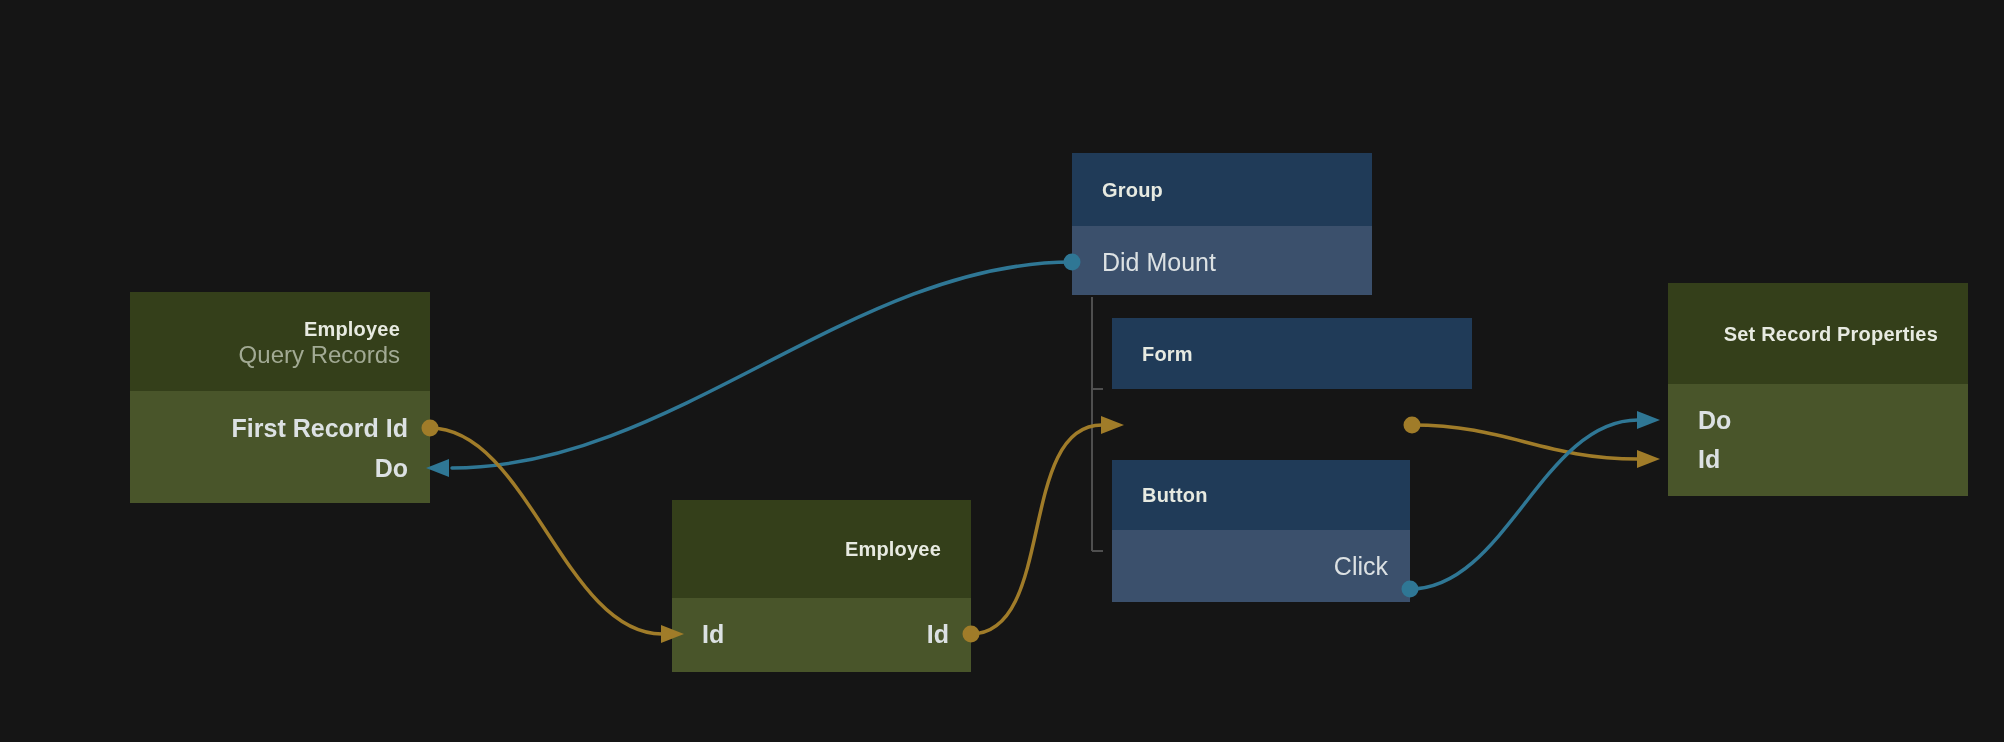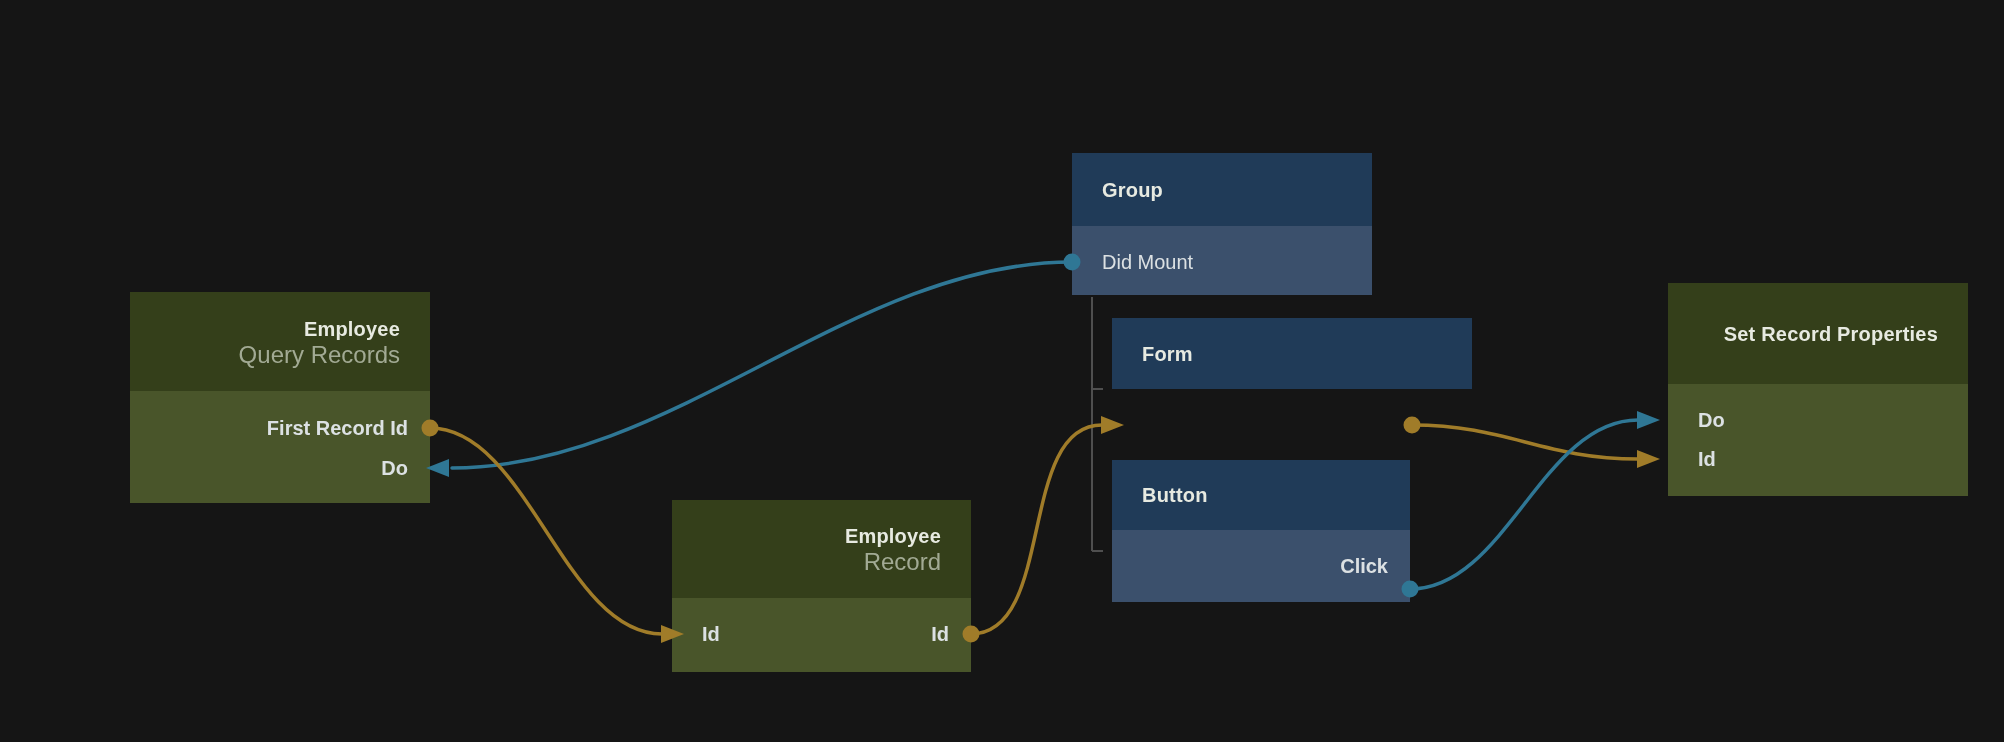--- a/index.html
+++ b/index.html
@@ -30,21 +30,21 @@
     color:var(--title-color);
     letter-spacing:.2px;
   }
   .node-subtitle{
     font-size:24px;font-weight:400;line-height:26px;
     color:var(--subtitle-color);
   }
   .port-label{
     position:absolute;
     transform:translateY(-50%);
-    font-size:20px;line-height:19px;
+    font-size:25px;line-height:19px;
     color:var(--port-color);
     white-space:nowrap;
   }
   .port-label.left{left:30px;}
   .port-label.right{right:22px;}
   svg.wires{
     position:absolute;left:0;top:0;
     pointer-events:none;
   }
   svg.wires [data-interactable="true"]{pointer-events:stroke;}
@@ -74,27 +74,26 @@
     <div class="node blue" data-interactable="true" style="left: 1112px; top: 318px; width: 360px;">
       <div class="node-header" data-interactable="false" style="height: 71px;">
         <div class="node-title" data-interactable="false">Form</div>
       </div>
     </div>
     <div class="node blue" data-interactable="true" style="left: 1112px; top: 460px; width: 298px;">
       <div class="node-header" data-interactable="false" style="height: 70px;">
         <div class="node-title" data-interactable="false">Button</div>
       </div>
       <div class="node-body" data-interactable="false" style="height: 72px;">
-        <span class="port-label right" data-interactable="false" style="top: 36px; font-weight: bold;">Click</span>
+        <span class="port-label right" data-interactable="false" style="top: 36px;">Click</span>
       </div>
     </div>
     <div class="node green" data-interactable="true" style="left: 672px; top: 500px; width: 299px;">
       <div class="node-header" data-interactable="false" style="height: 98px;">
         <div class="node-title" data-interactable="false">Employee</div>
-        <div class="node-subtitle" data-interactable="false">Record</div>
       </div>
       <div class="node-body" data-interactable="false" style="height: 74px;">
         <span class="port-label left" data-interactable="false" style="top: 36px;">Id</span>
         <span class="port-label right" data-interactable="false" style="top: 36px;">Id</span>
       </div>
     </div>
     <div class="node green" data-interactable="true" style="left: 1648px; top: 283px; width: 300px; margin-left: 20px;">
       <div class="node-header" data-interactable="false" style="height: 101px;">
         <div class="node-title" data-interactable="false">Set Record Properties</div>
       </div>

